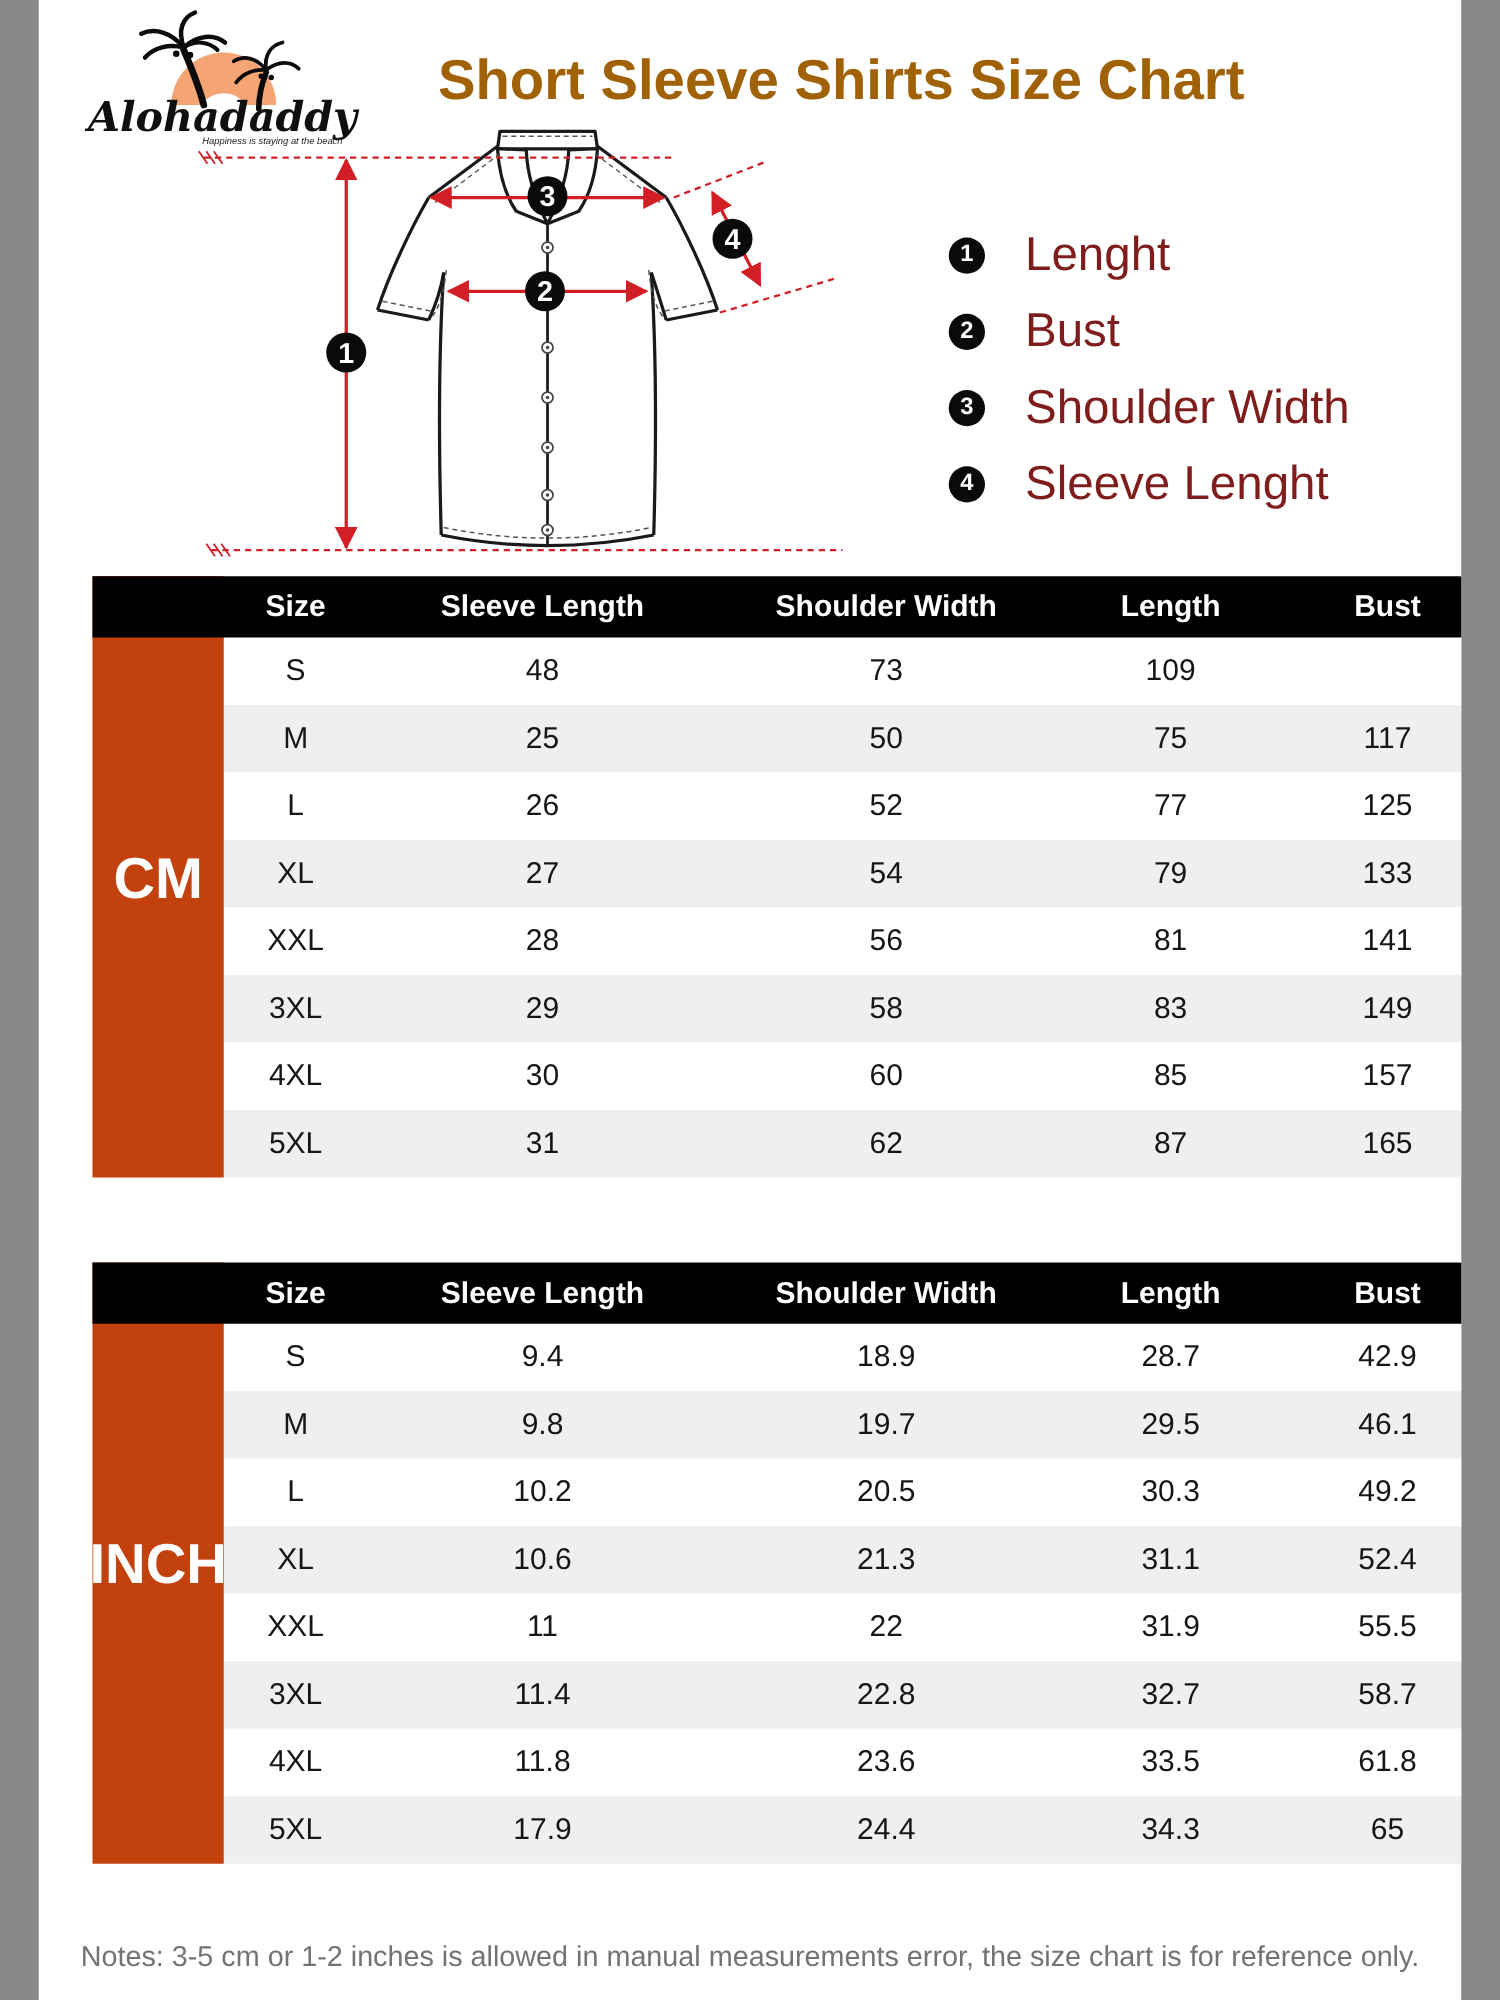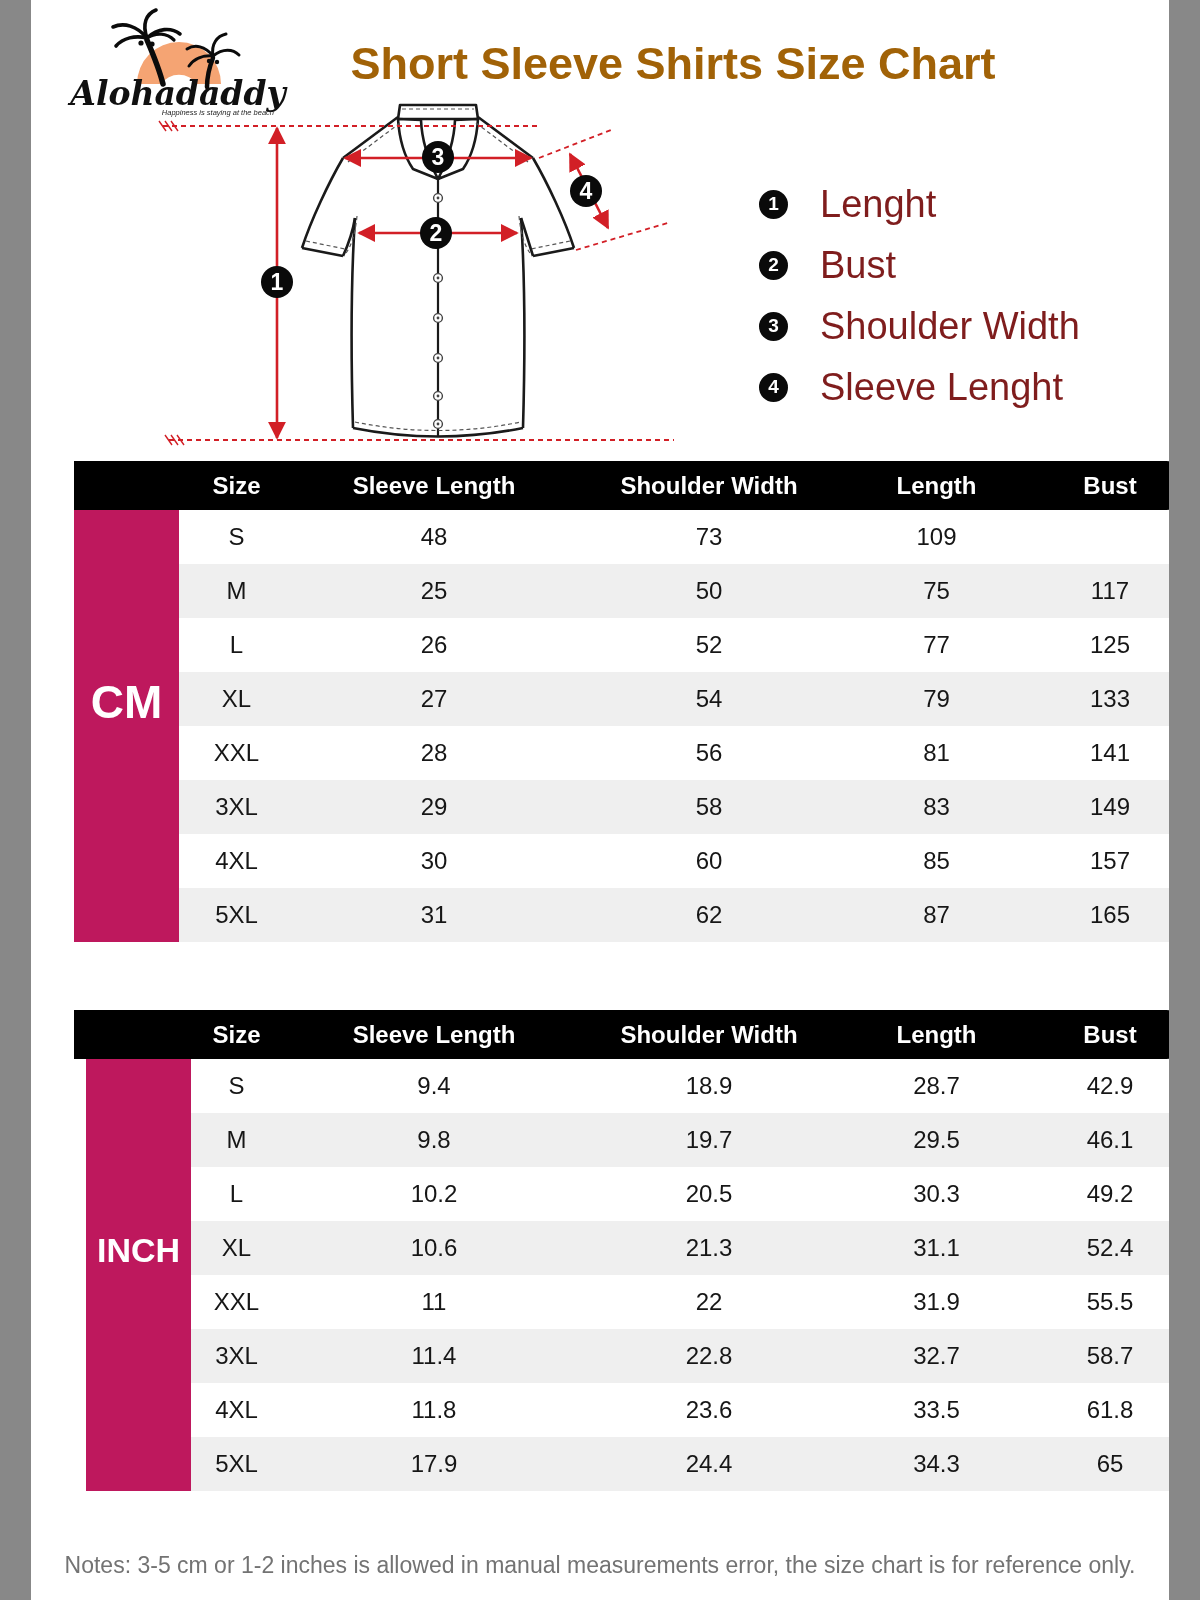--- a/index.html
+++ b/index.html
@@ -19,24 +19,24 @@
   .legend-item{display:flex;align-items:center;height:44px;margin-bottom:17px;}
   .legend-circle{width:29px;height:29px;border-radius:50%;background:#0a0a0a;color:#fff;
                  display:flex;align-items:center;justify-content:center;
                  font-size:19px;font-weight:bold;flex:0 0 29px;}
   .legend-label{margin-left:32px;font-size:38px;color:#7f1d1d;}
 
   
   .size-table{position:absolute;left:43px;width:1117px;}
   .size-table.cm{top:461px;}
   .size-table.inch{top:1010px;}
-  .unit-band{position:absolute;left:0;top:0;width:105px;height:100%;background:#be185d;
+  .unit-band{position:absolute;left:0;top:0;width:105px;height:100%;background:#c2410c;
              display:flex;align-items:center;justify-content:center;color:#fff;font-weight:bold;}
   .size-table.cm  .unit-band{font-size:46px;}
-  .size-table.inch .unit-band{font-size:34px;letter-spacing:0px;margin-left:12px;}
+  .size-table.inch .unit-band{font-size:45px;letter-spacing:0px;}
   .thead{position:relative;z-index:2;height:49px;background:#000;border-radius:0 25px 25px 0;
          display:grid;grid-template-columns:105px 115fr 280fr 270fr 185fr 162fr;
          align-items:center;}
   .thead .hcell{color:#fff;font-size:24px;font-weight:bold;text-align:center;}
   .tbody{margin-left:105px;}
   .trow{display:grid;grid-template-columns:115fr 280fr 270fr 185fr 162fr;height:54px;
         align-items:center;background:#fff;}
   .trow.alt{background:#efefef;}
   .tcell{text-align:center;font-size:24px;color:#161616;}
 

